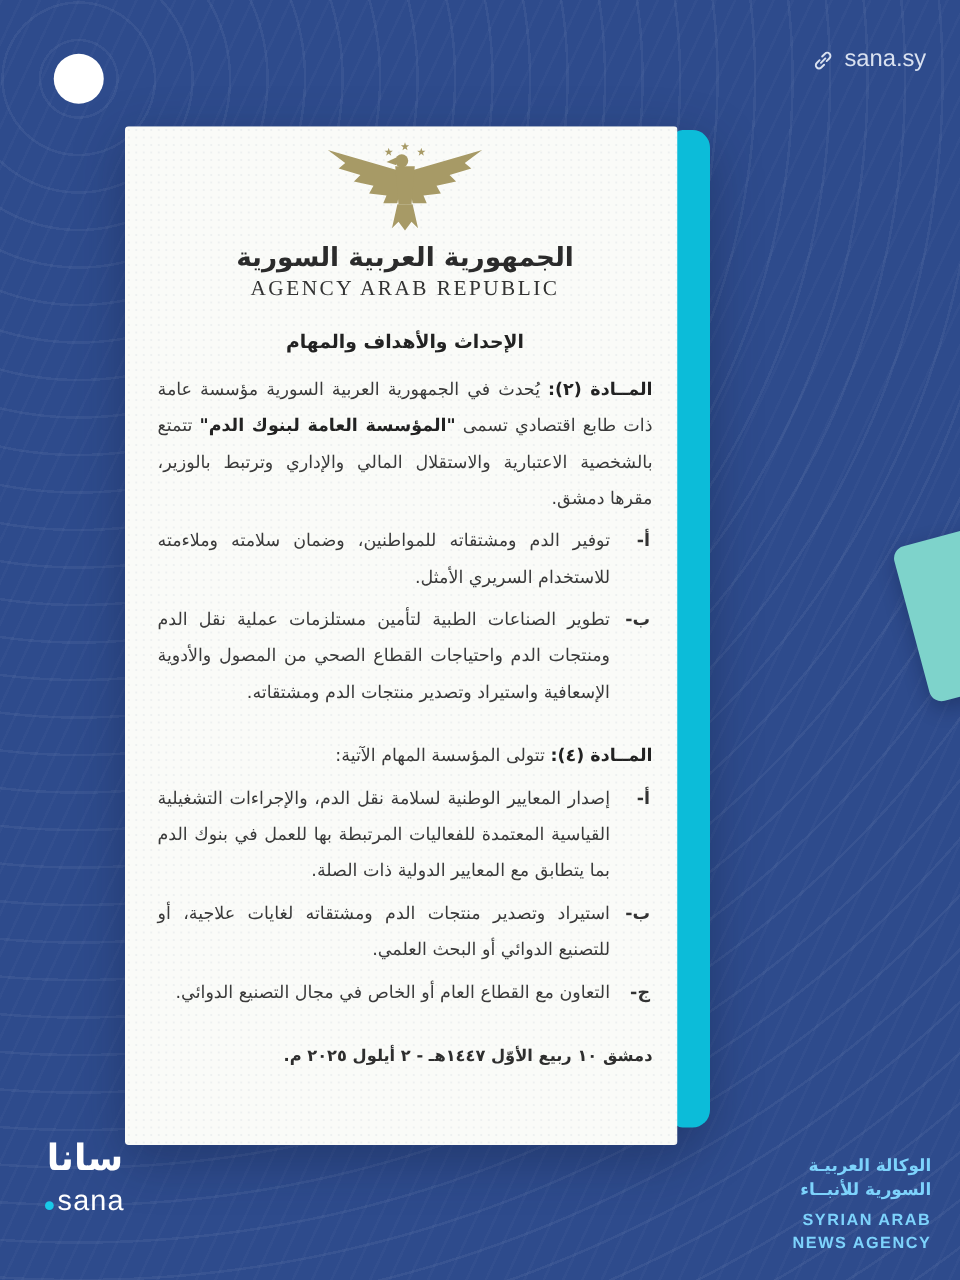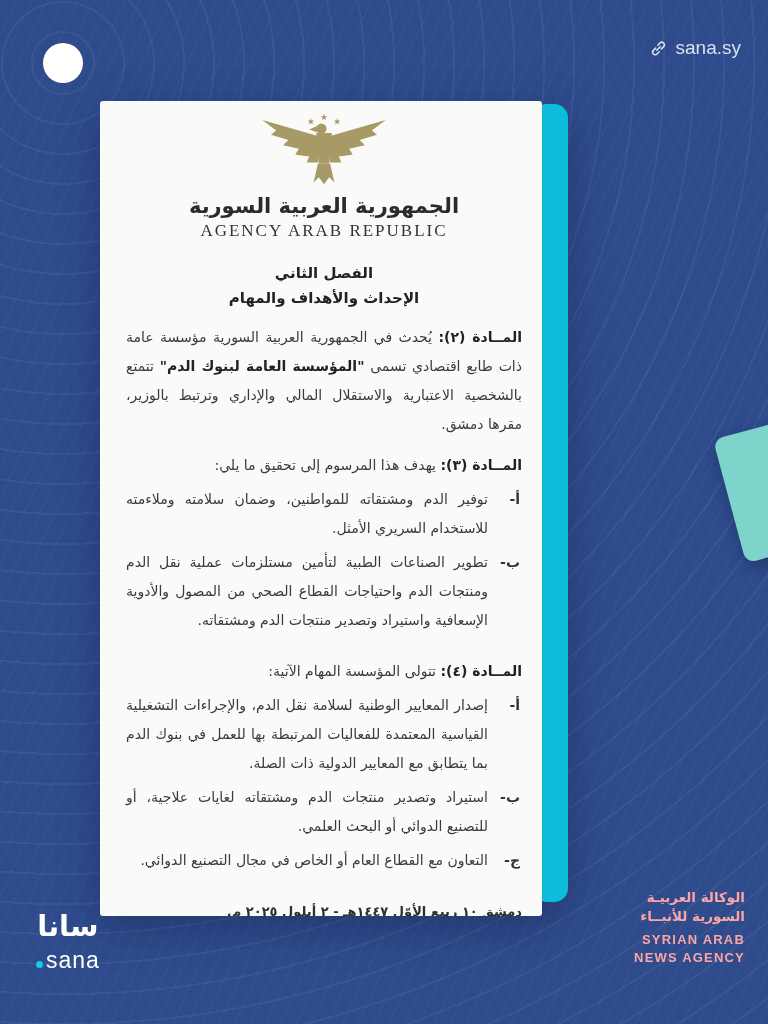--- a/index.html
+++ b/index.html
@@ -53,21 +53,21 @@
 
   .dateline{ margin-top:22px; text-align:right; font-weight:700; font-size:13px; color:#2e2e2e; }
 
   .sana-logo{ position:absolute; left:36px; top:910px; color:#ffffff; }
   .logo-ar{ direction:rtl; font-weight:700; font-size:29px; line-height:33px; text-align:center; }
   .logo-en{ font-family:"Liberation Sans", sans-serif; font-weight:400; font-size:23px;
     line-height:34px; letter-spacing:1px; }
   .logo-dot{ display:inline-block; width:7px; height:7px; border-radius:50%; background:#19c9e8;
     margin-right:3px; }
 
-  .agency{ position:absolute; right:23px; top:888px; color:#fca5a5; width:112px; }
+  .agency{ position:absolute; right:23px; top:924px; color:#7dd3fc; width:112px; }
   .agency-ar{ direction:rtl; text-align:right; font-weight:700; font-size:13.5px; line-height:19px; }
   .agency-en{ font-family:"Liberation Sans", sans-serif; font-weight:700; font-size:13px;
     line-height:18px; letter-spacing:1.2px; text-align:right; margin-top:5px; }
 </style>
 </head>
 <body>
 
 <div class="page">
   <div class="rings"></div>
   <div class="white-dot"></div>
@@ -103,27 +103,25 @@
           <path d="M67,15 L58,19 L67,22 Z"></path>
           <path d="M66,23 L84,23 L81,58 L69,58 Z"></path>
           <path d="M68,58 L63,80 L69,74 L75,82 L81,74 L87,80 L82,58 Z"></path>
         </g>
       </svg>
 
       <div class="country-ar" lang="ar">الجمهورية العربية السورية</div>
       <div class="country-en">AGENCY ARAB REPUBLIC</div>
 
       <div class="chapter" lang="ar">
-        <div>الفصل الثاني</div>
         <div>الإحداث والأهداف والمهام</div>
       </div>
 
       <p class="art" lang="ar"><span class="label">المــادة (٢):</span><span> يُحدث في الجمهورية العربية السورية مؤسسة عامة ذات طابع اقتصادي تسمى </span><span class="bold">"المؤسسة العامة لبنوك الدم"</span><span> تتمتع بالشخصية الاعتبارية والاستقلال المالي والإداري وترتبط بالوزير، مقرها دمشق.</span></p>
 
-      <p class="art" lang="ar"><span class="label">المــادة (٣):</span><span> يهدف هذا المرسوم إلى تحقيق ما يلي:</span></p>
 
       <div class="items">
         <div class="item" lang="ar">
           <span class="marker">أ-</span>
           <span>توفير الدم ومشتقاته للمواطنين، وضمان سلامته وملاءمته للاستخدام السريري الأمثل.</span>
         </div>
         <div class="item" lang="ar">
           <span class="marker">ب-</span>
           <span>تطوير الصناعات الطبية لتأمين مستلزمات عملية نقل الدم ومنتجات الدم واحتياجات القطاع الصحي من المصول والأدوية الإسعافية واستيراد وتصدير منتجات الدم ومشتقاته.</span>
         </div>

